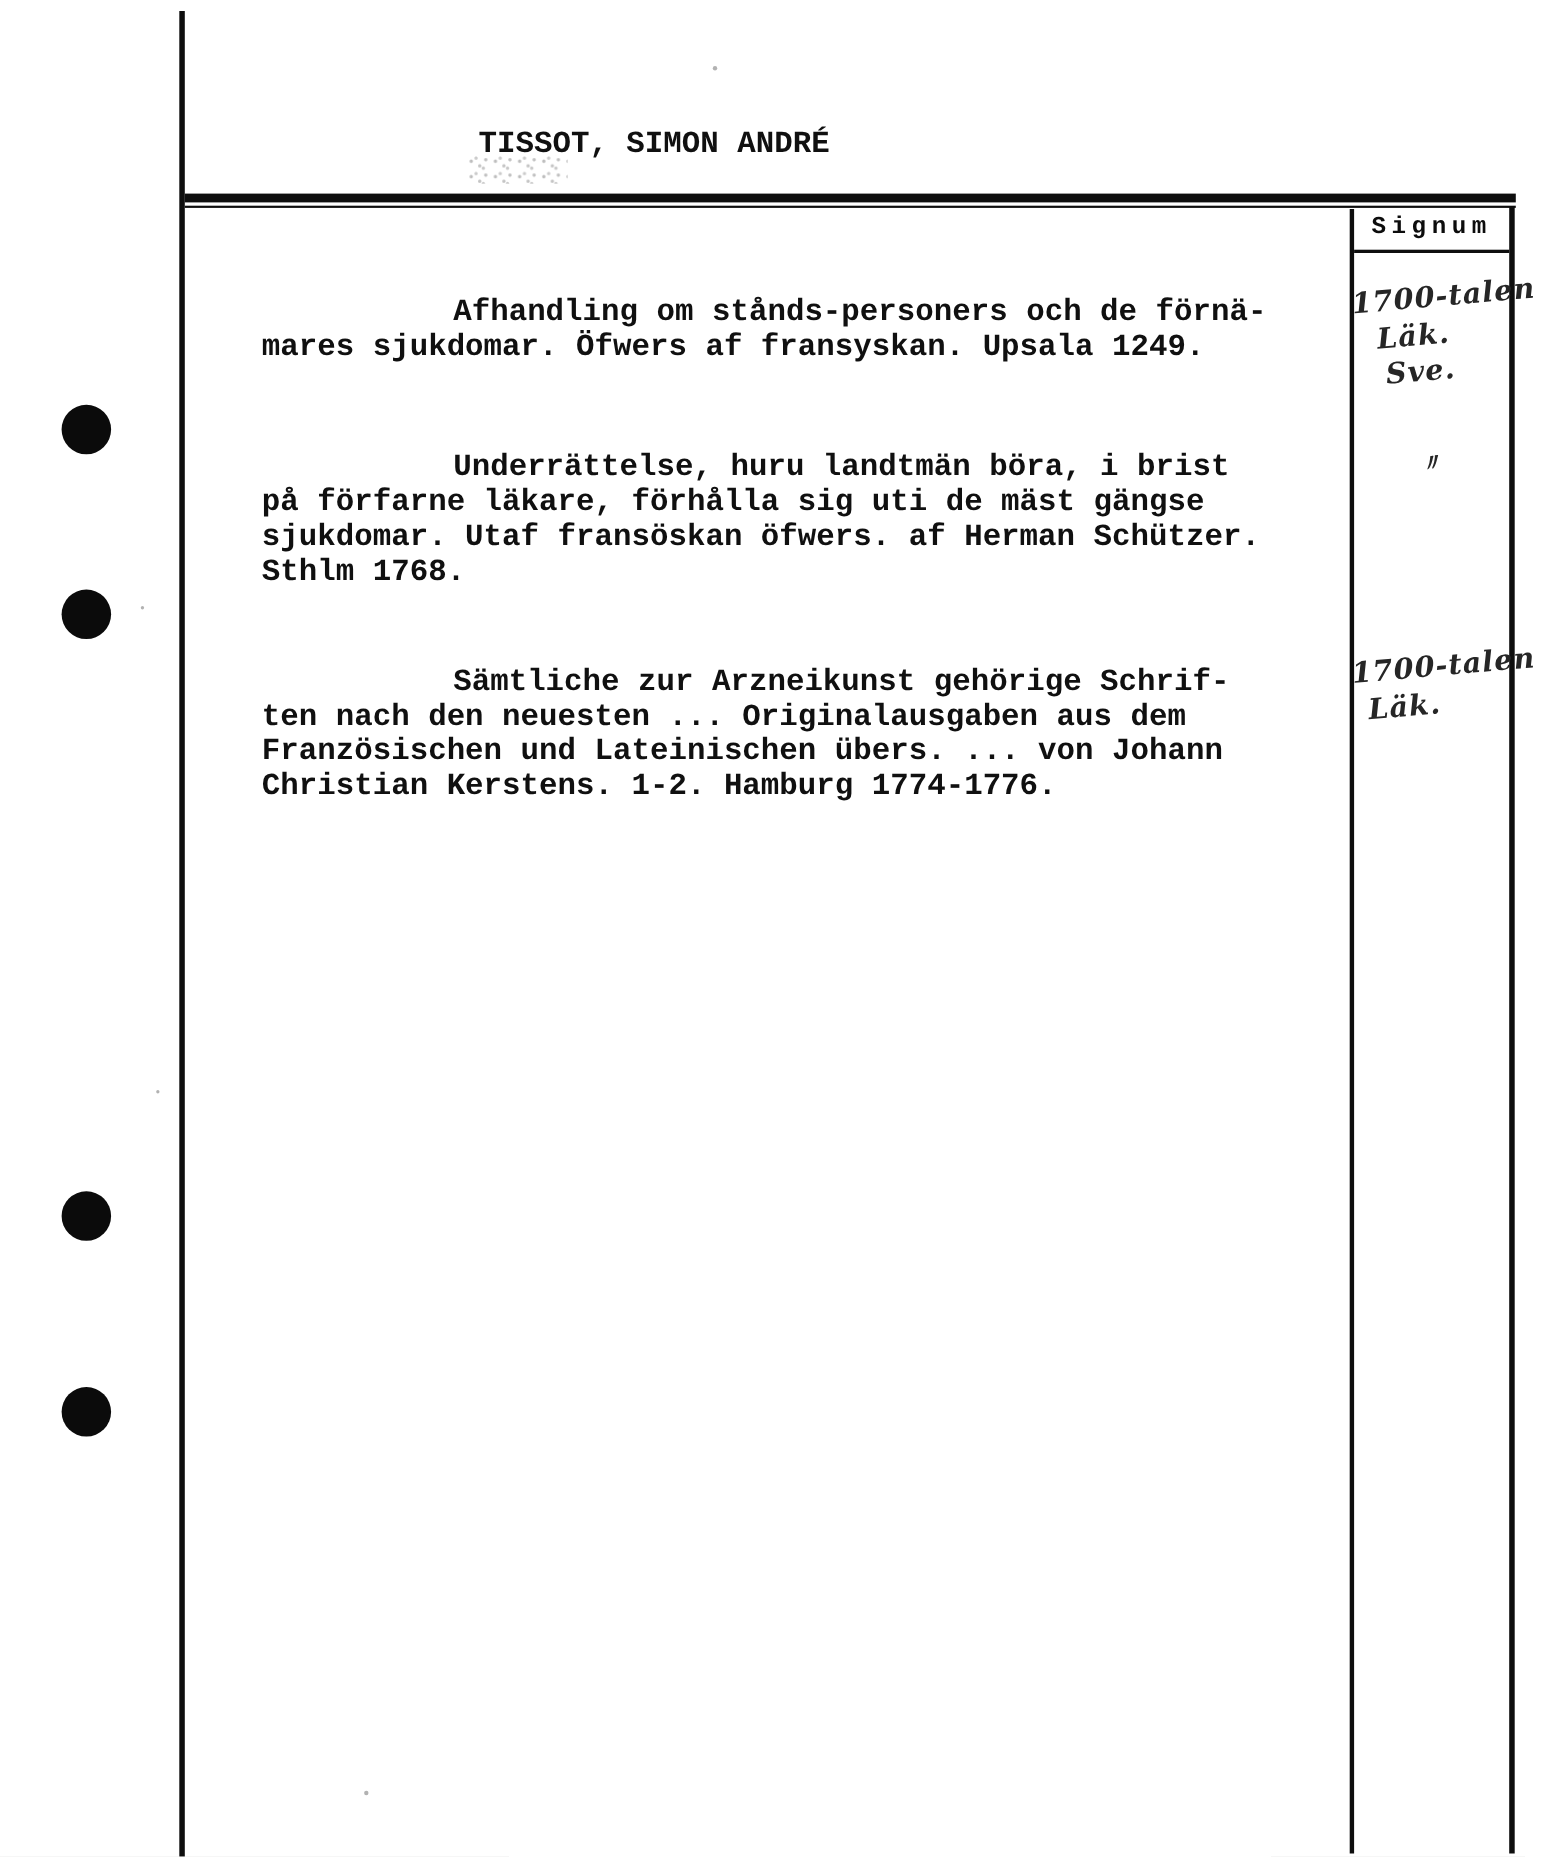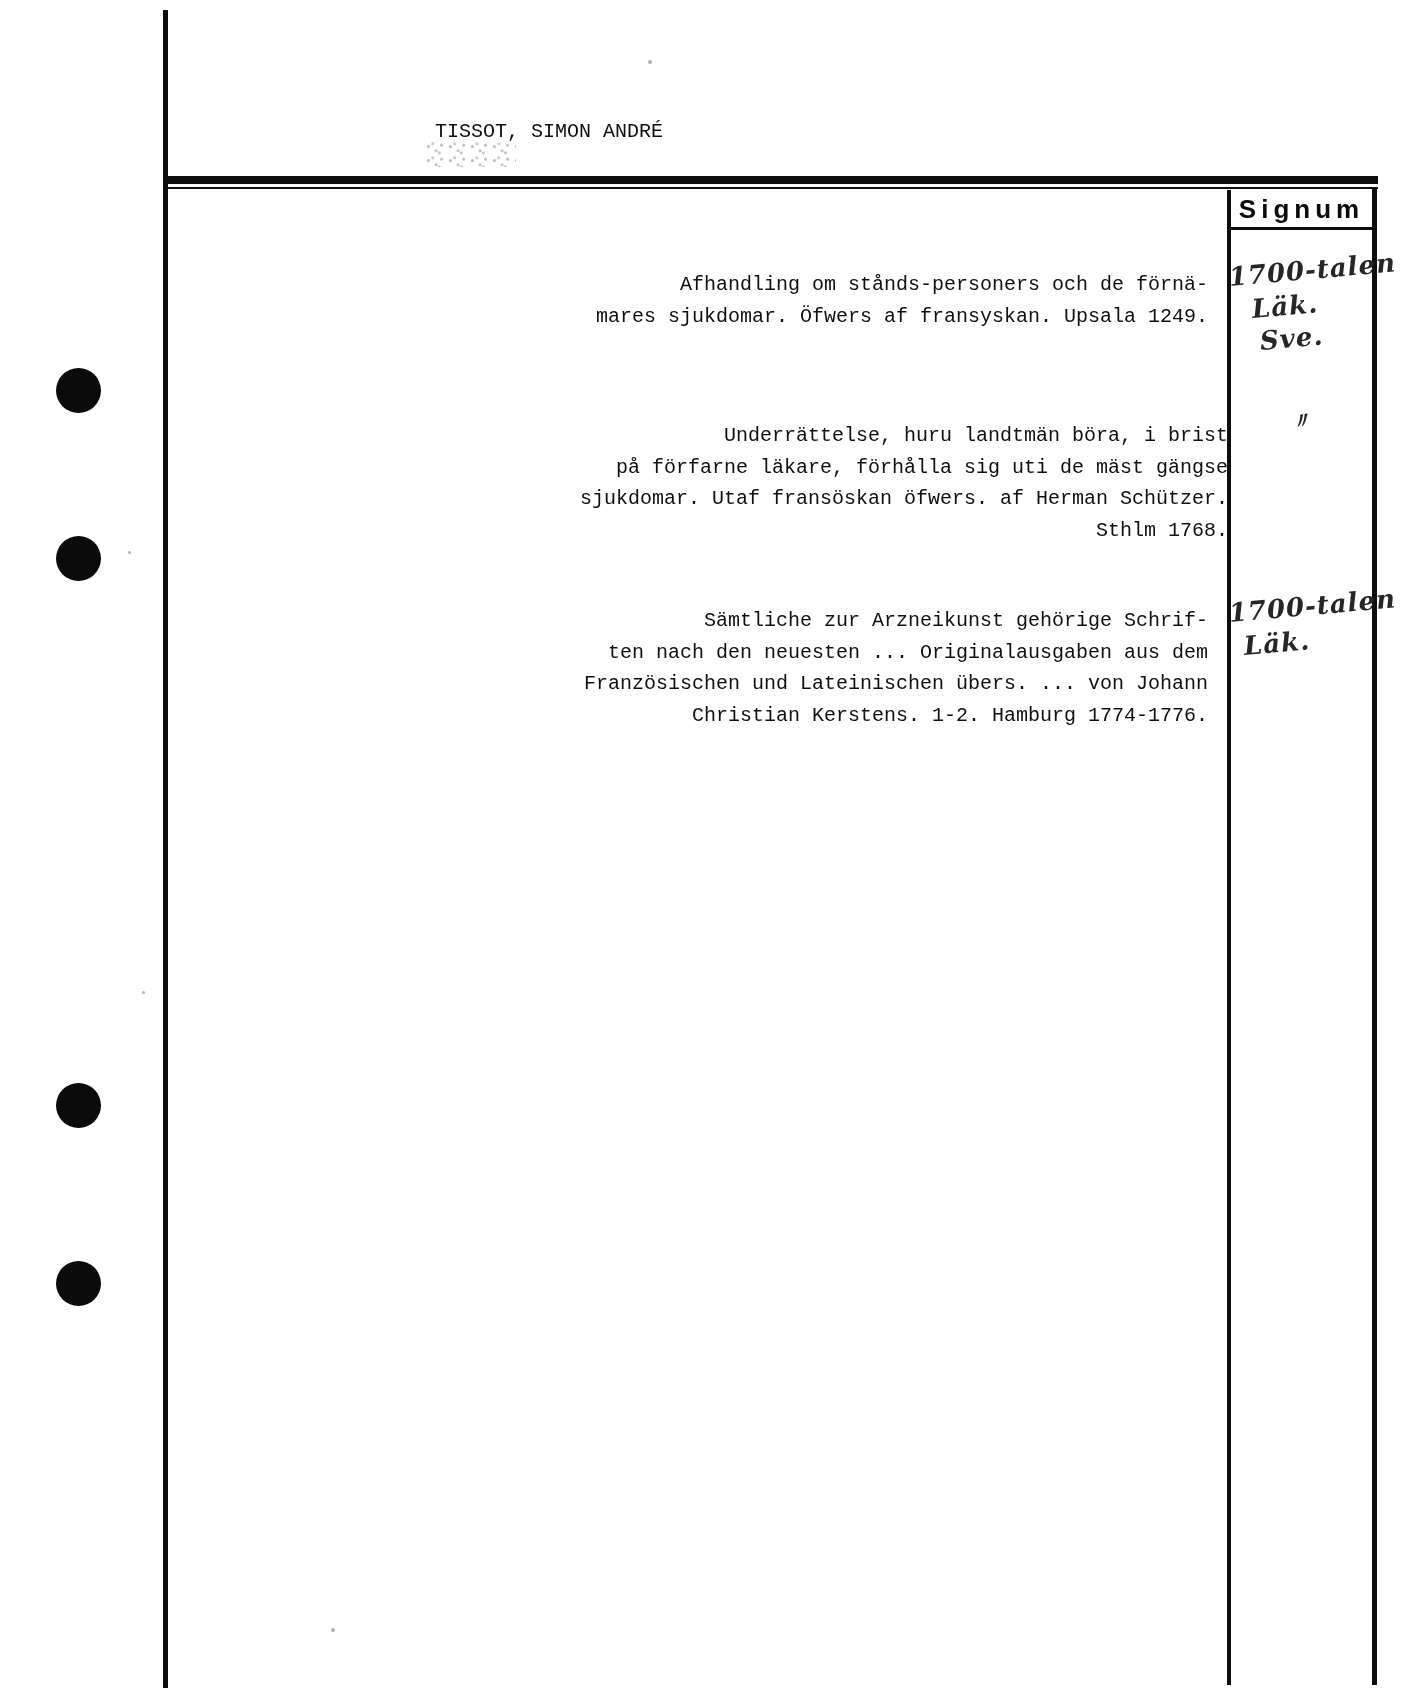--- a/index.html
+++ b/index.html
@@ -17,42 +17,41 @@
   .left-rule   { left:163px; top:10px;  width:5px;  height:1678px; }
   .rule-thick  { left:168px; top:176px; width:1210px; height:8px; }
   .rule-thin   { left:168px; top:187px; width:1210px; height:2px; }
   .sig-left    { left:1227px; top:190px; width:4px; height:1495px; }
   .sig-right   { left:1372px; top:188px; width:5px; height:1497px; }
   .sig-underline { left:1231px; top:227px; width:141px; height:3px; }
 
   
   .typed {
     position:absolute;
-    font-weight:400;
-    font-size:20px;
+    font-weight:700;
+    font-size:28px;
     line-height:31.5px;
     color:#101010;
     white-space:pre-line;
     letter-spacing:0;
-    text-align:right;
   }
   .title { left:435px; top:116px; }
   .entry { left:238px; width:970px; text-indent:174px; }
   .entry-1 { top:269px; }
-  .entry-2 { top:420px;margin-left:20px; }
+  .entry-2 { top:410px; }
   .entry-3 { top:605px; }
 
   
   .signum-header {
     position:absolute;
     left:1231px; top:194px; width:141px;
     text-align:center;
-    font-family:Liberation Sans, sans-serif;
+    font-family:Liberation Mono, monospace;
     font-weight:700;
-    font-size:26px;
+    font-size:22px;
     letter-spacing:5px;
     color:#0c0c0c;
   }
 
   
   .hand {
     position:absolute;
     font-family:"DejaVu Serif","Liberation Serif",serif;
     font-style:italic;
     font-weight:700;

